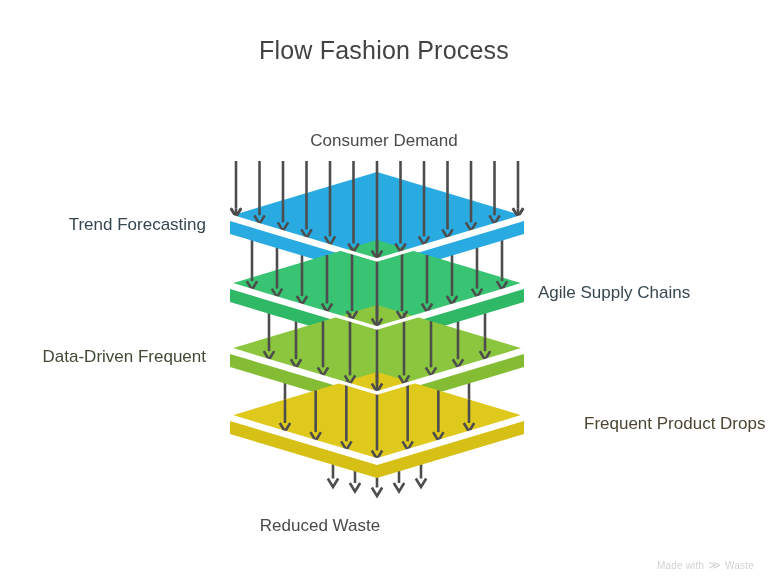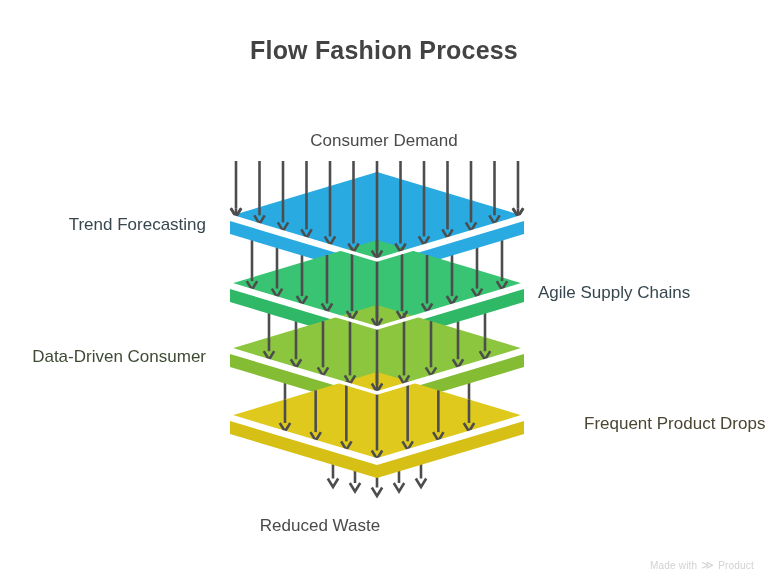--- a/index.html
+++ b/index.html
@@ -20,21 +20,21 @@
     width: 768px;
     height: 581px;
   }
   #diagram-title {
     position: absolute;
     top: 36px;
     left: 0;
     width: 768px;
     text-align: center;
     font-size: 25px;
-    font-weight: bold;
+    font-weight: normal;
     color: #434343;
     letter-spacing: 0.2px;
   }
   .node-label {
     position: absolute;
     font-size: 17px;
     white-space: nowrap;
   }
   #label-top {
     top: 131px;
@@ -319,24 +319,24 @@
         <polyline points="230,284 377,328 524,284" fill="none" stroke="#ffffff" stroke-width="3.4"></polyline>
         <polyline points="230,349 377,393 524,349" fill="none" stroke="#ffffff" stroke-width="3.4"></polyline>
         <polyline points="230,416 377,460 524,416" fill="none" stroke="#ffffff" stroke-width="3.4"></polyline>
       </g>
   </svg>
 
   <div class="node-label" id="label-top">Consumer Demand</div>
 
   <div class="node-label" id="label-l1">Trend Forecasting</div>
   <div class="node-label" id="label-l2">Agile Supply Chains</div>
-  <div class="node-label" id="label-l3">Data-Driven Consumer</div>
+  <div class="node-label" id="label-l3">Data-Driven Frequent</div>
   <div class="node-label" id="label-l4">Frequent Product Drops</div>
 
   <div class="node-label" id="label-bottom">Reduced Waste</div>
 
   <div id="watermark">
     <span>Made with</span>
     <span class="wm-mark">≫</span>
-    <span>Product</span>
+    <span>Waste</span>
   </div>
 
 </div>
 
 </body></html>

